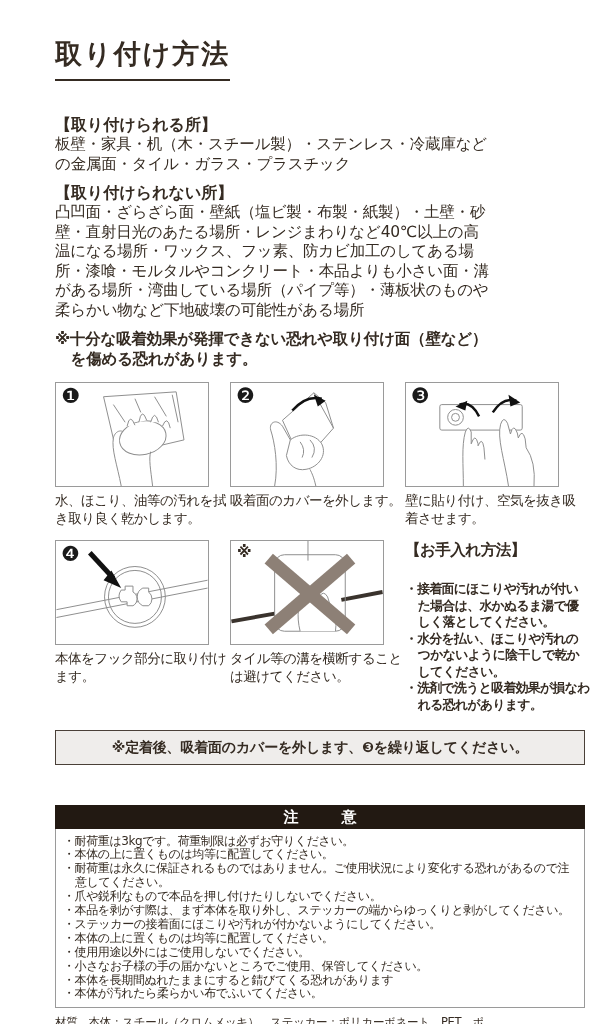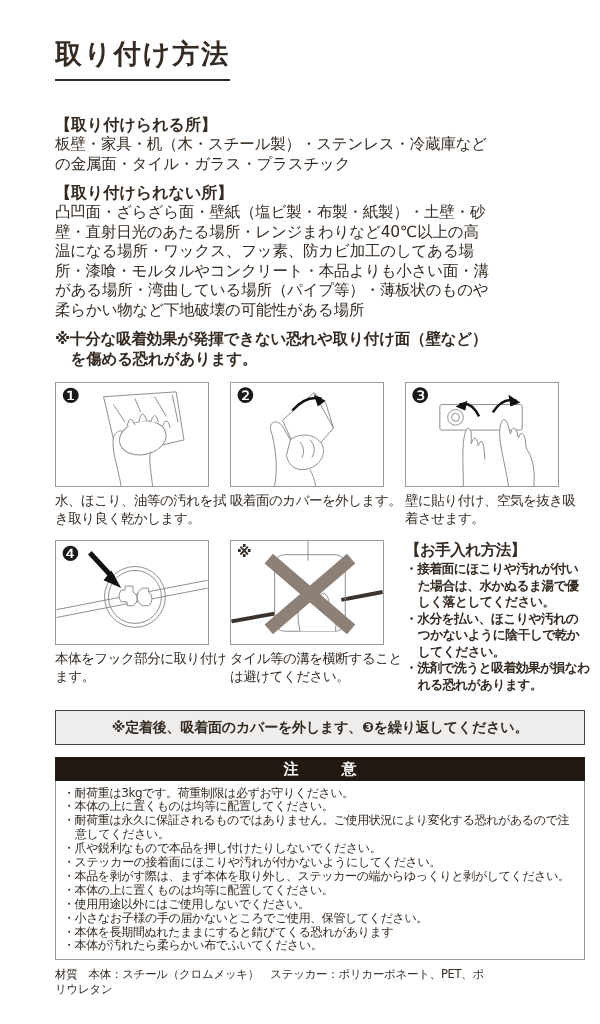--- a/index.html
+++ b/index.html
@@ -47,36 +47,36 @@
     font-size:15px;font-weight:bold;z-index:2;
   }
   .caption{
     font-size:13.5px;line-height:17.5px;letter-spacing:-0.5px;
     margin:5px 0 0 0;width:173px;
   }
   .row2{margin-top:13px;}
 
   
   .care{width:185px;}
-  .care-heading{font-size:15.5px;font-weight:bold;margin:0 0 0 0;letter-spacing:-0.5px;}
+  .care-heading{font-size:15.5px;font-weight:bold;margin:0 0 20px 0;letter-spacing:-0.5px;}
   .care-item{
     font-size:12.8px;font-weight:bold;line-height:16.5px;letter-spacing:-0.6px;
     margin:0;padding-left:1em;text-indent:-1em;
   }
 
   
   .notice{
     box-sizing:border-box;width:530px;
     margin-top:17px;border:1px solid #4a4038;background:#efedeb;
     text-align:center;padding:7px 4px;
   }
   .notice p{margin:0;font-size:14px;font-weight:bold;line-height:18.5px;letter-spacing:-0.2px;}
 
   
-  .caution{margin-top:12px;width:530px;}
+  .caution{margin-top:40px;width:530px;}
   .caution-bar{
     background:#221912;color:#ffffff;
     text-align:center;font-size:15px;font-weight:bold;
     letter-spacing:14px;text-indent:14px;
     padding:3px 0 2px 0;
   }
   .caution-list{
     box-sizing:border-box;border:1px solid #9a9a9a;border-top:none;
     padding:6px 6px 6px 7px;
   }
@@ -224,22 +224,22 @@
   </div>
 
   
   <div class="caution">
     <div class="caution-bar">注　意</div>
     <div class="caution-list">
       <p class="caution-item">・耐荷重は3kgです。荷重制限は必ずお守りください。</p>
       <p class="caution-item">・本体の上に置くものは均等に配置してください。</p>
       <p class="caution-item">・耐荷重は永久に保証されるものではありません。ご使用状況により変化する恐れがあるので注意してください。</p>
       <p class="caution-item">・爪や鋭利なもので本品を押し付けたりしないでください。</p>
+      <p class="caution-item">・本品を剥がす際は、まず本体を取り外し、ステッカーの端からゆっくりと剥がしてください。</p>
       <p class="caution-item">・ステッカーの接着面にほこりや汚れが付かないようにしてください。</p>
-      <p class="caution-item">・本品を剥がす際は、まず本体を取り外し、ステッカーの端からゆっくりと剥がしてください。</p>
       <p class="caution-item">・本体の上に置くものは均等に配置してください。</p>
       <p class="caution-item">・使用用途以外にはご使用しないでください。</p>
       <p class="caution-item">・小さなお子様の手の届かないところでご使用、保管してください。</p>
       <p class="caution-item">・本体を長期間ぬれたままにすると錆びてくる恐れがあります</p>
       <p class="caution-item">・本体が汚れたら柔らかい布でふいてください。</p>
     </div>
   </div>
 
   <p class="materials">材質　本体：スチール（クロムメッキ）　ステッカー：ポリカーボネート、PET、ポリウレタン</p>
 

